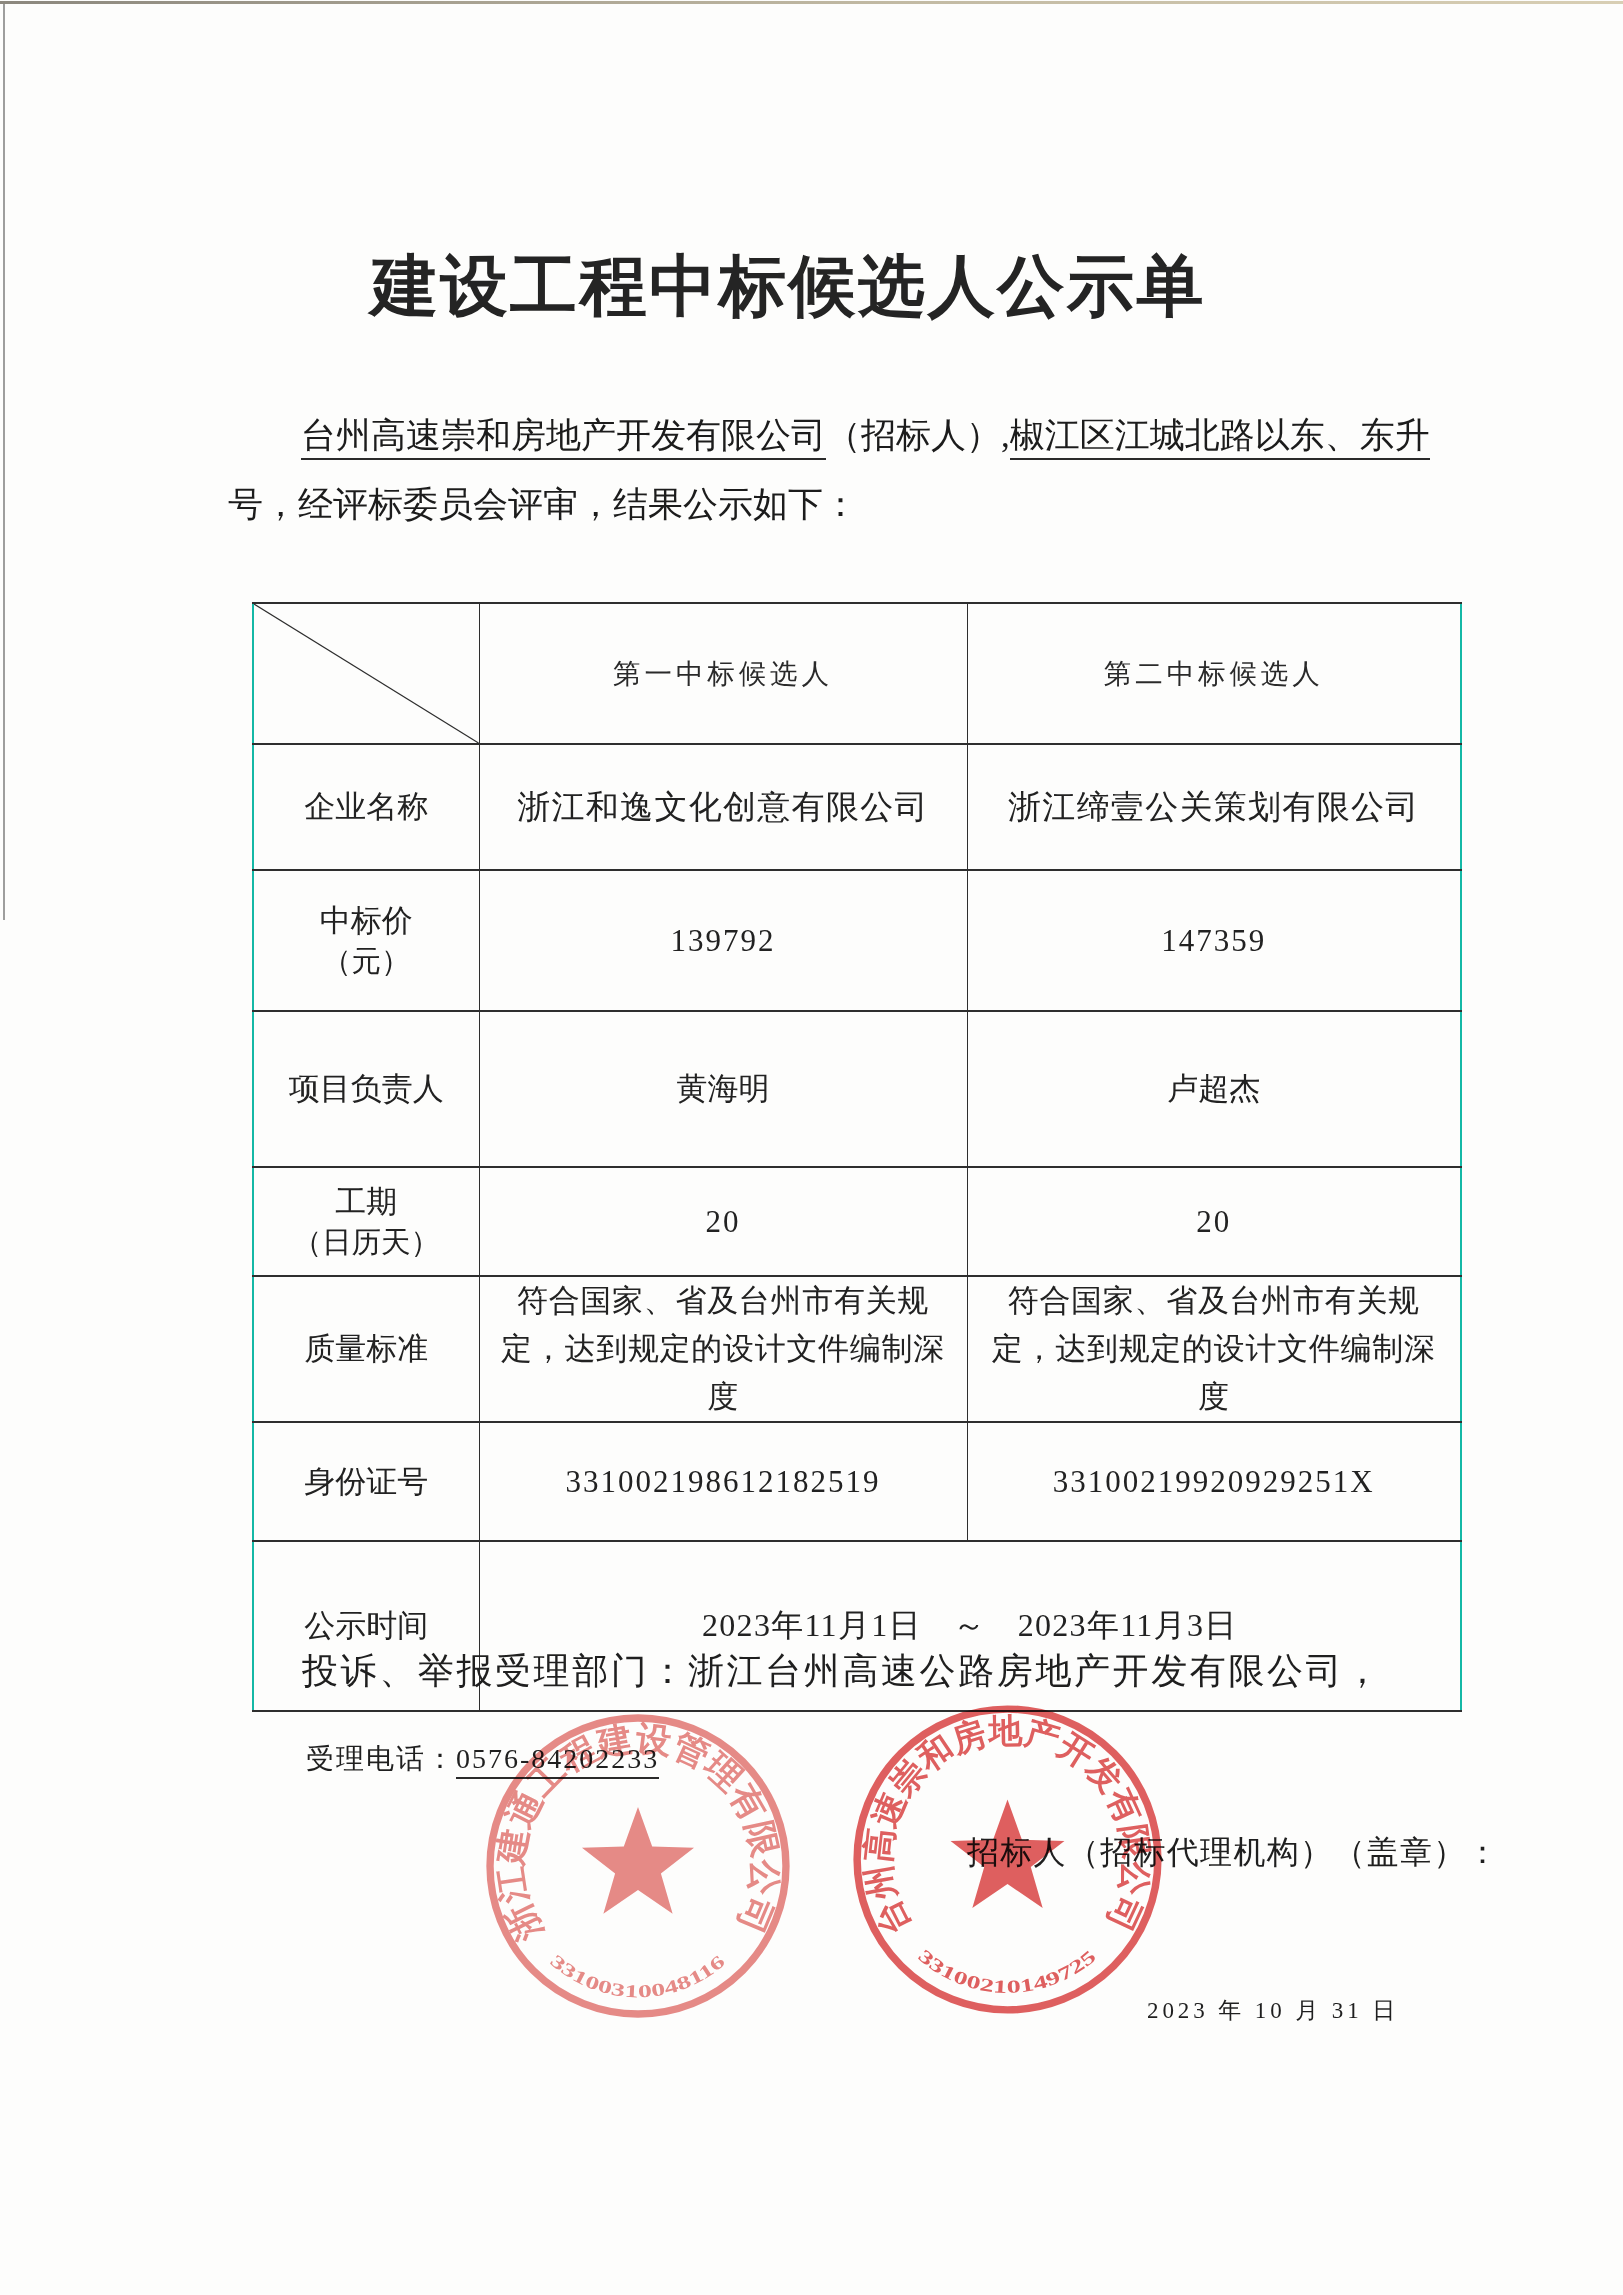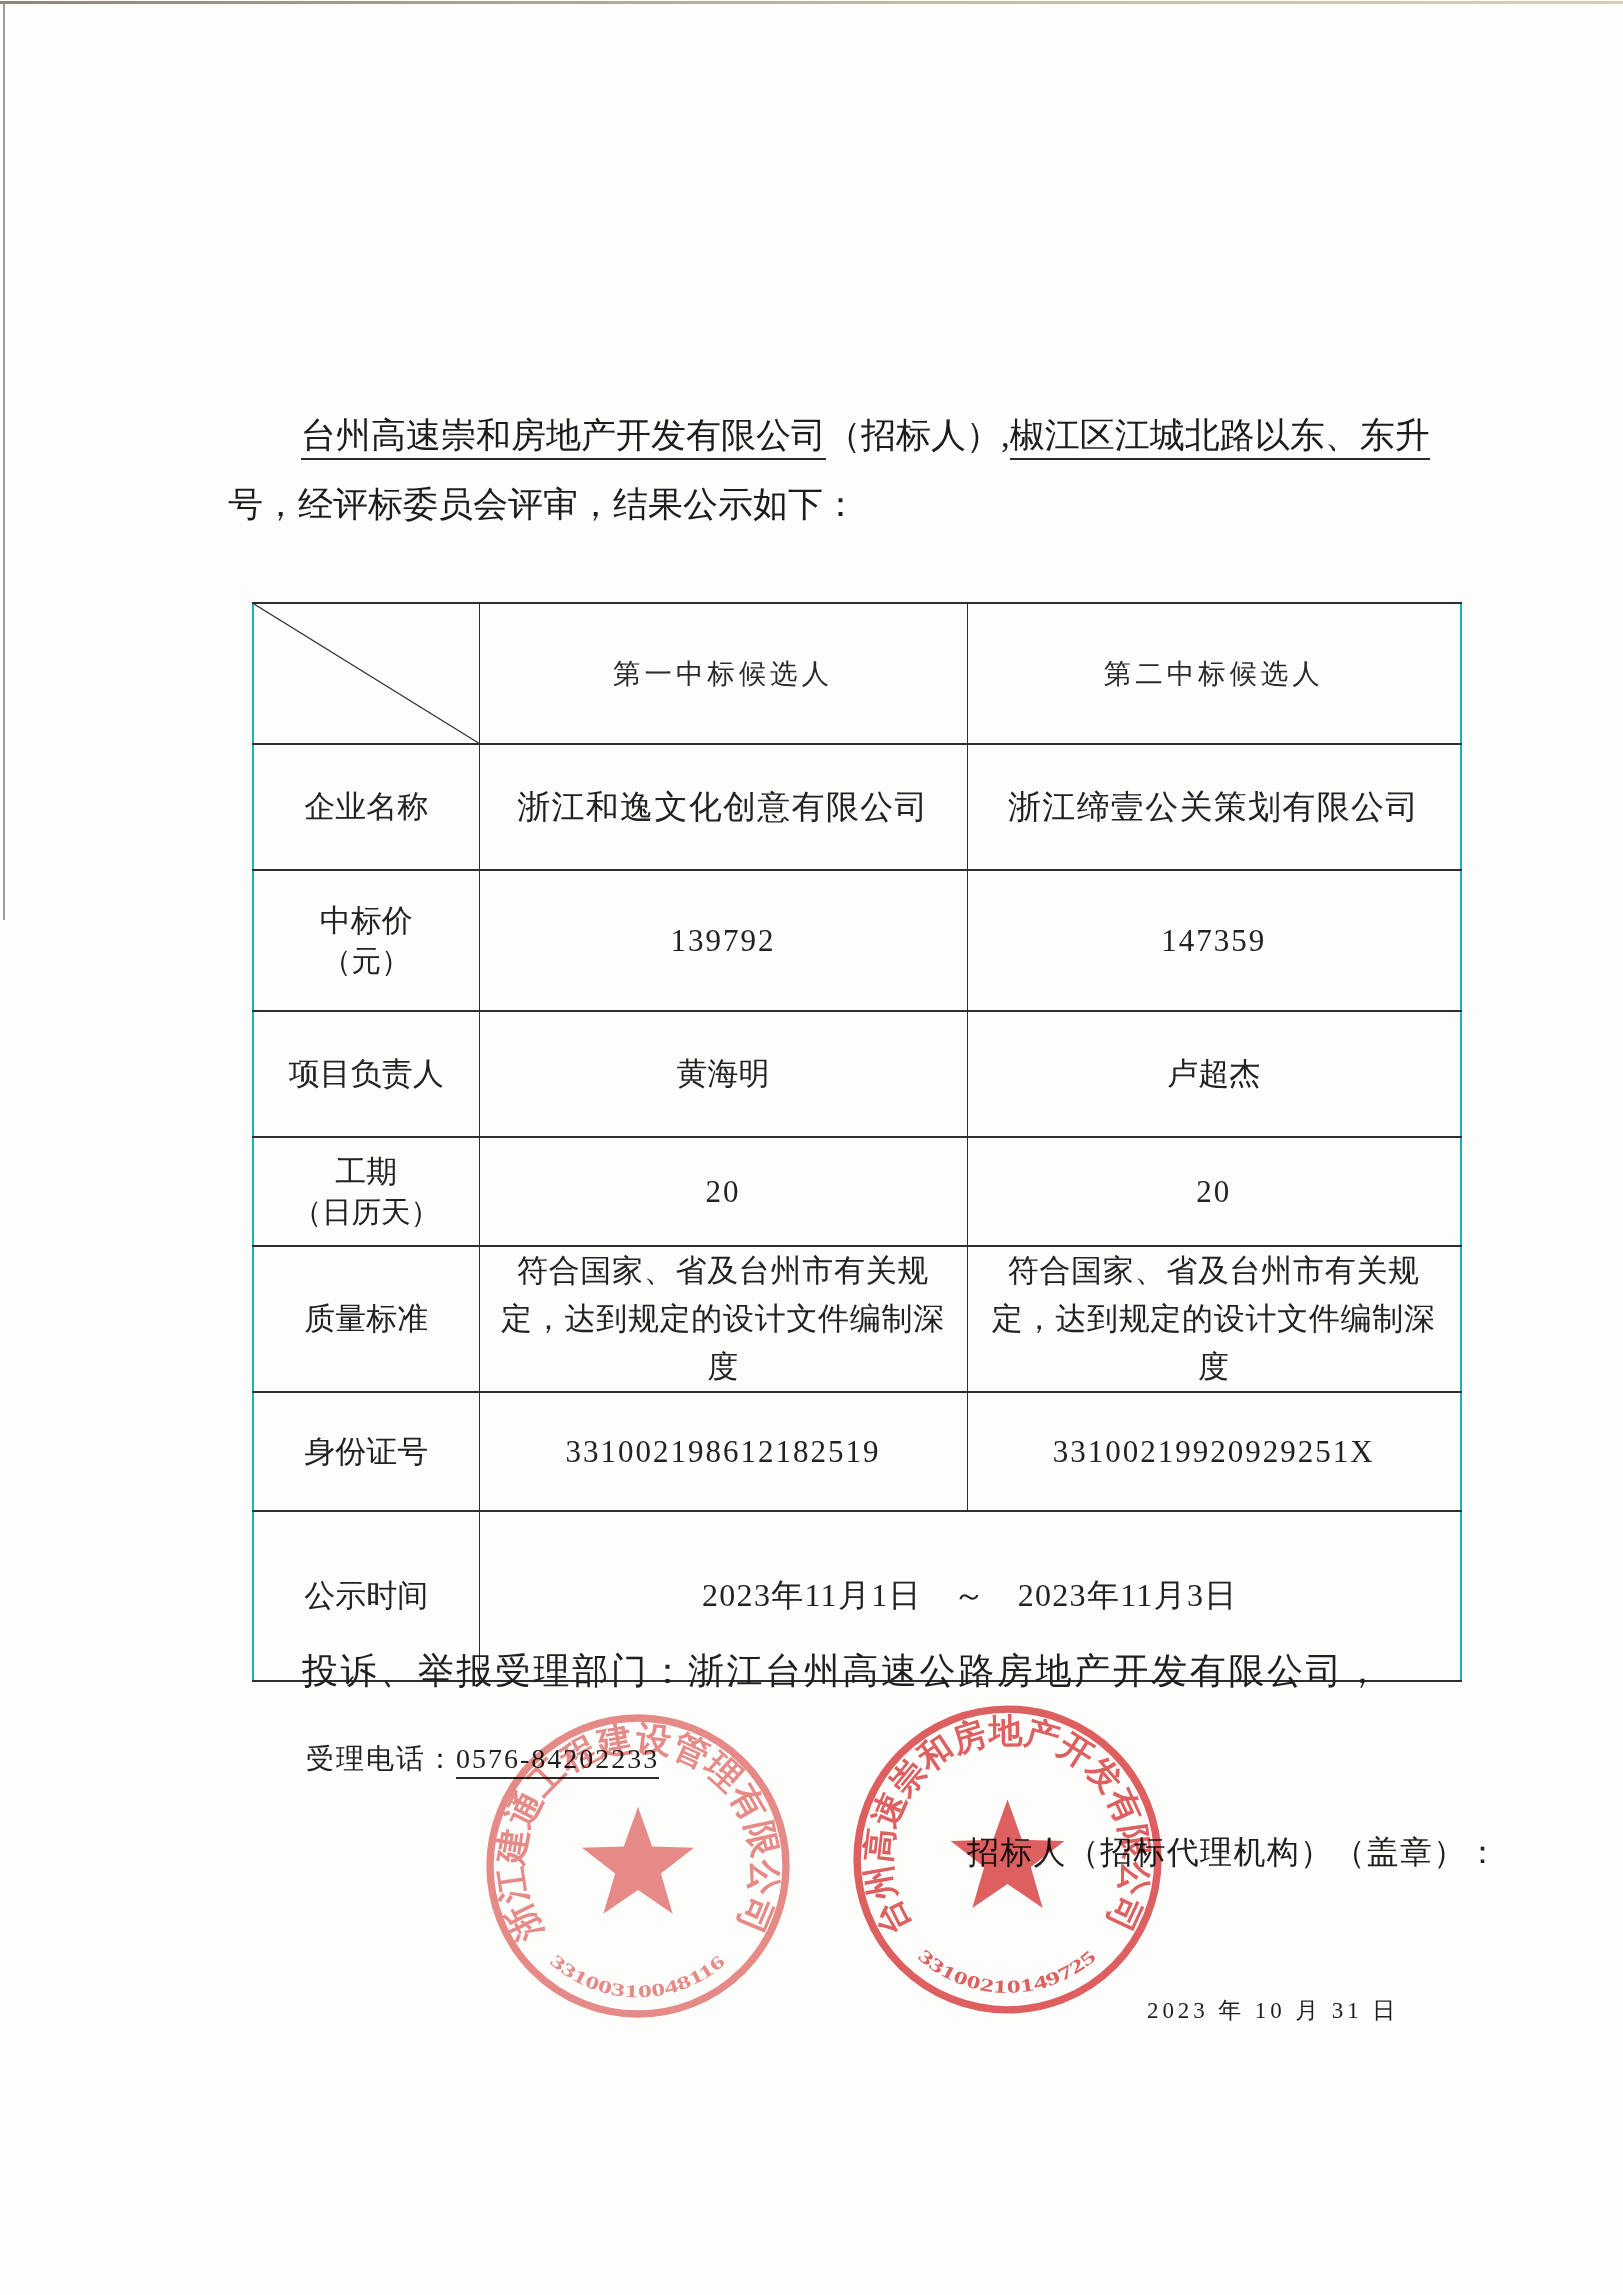--- a/index.html
+++ b/index.html
@@ -63,20 +63,21 @@
   .stamp text{font-family:"Liberation Serif", serif;font-weight:700;}
 </style>
 </head>
 <body>
 
 <div class="page">
 
   <div class="edge-top"></div>
   <div class="edge-left"></div>
 
+  <div class="page-title">建设工程中标候选人公示单</div>
 
   <div class="intro">
     <div class="line"><span class="indent"></span><span class="u">台州高速崇和房地产开发有限公司</span><span>（招标人）,</span><span class="u">椒江区江城北路以东、东升</span></div>
     <div class="line">号，经评标委员会评审，结果公示如下：</div>
   </div>
 
   <table class="bid">
     <colgroup>
         <col style="width:226px">
         <col style="width:488px">
@@ -98,21 +99,21 @@
       <td class="co-name">浙江缔壹公关策划有限公司</td>
     </tr>
     <tr style="height:141px">
       <td>
         <div>中标价</div>
         <div class="label2">（元）</div>
       </td>
       <td class="num">139792</td>
       <td class="num">147359</td>
     </tr>
-    <tr style="height:126px">
+    <tr style="height:156px">
       <td>项目负责人</td>
       <td>黄海明</td>
       <td>卢超杰</td>
     </tr>
     <tr style="height:109px">
       <td>
         <div>工期</div>
         <div class="label2">（日历天）</div>
       </td>
       <td class="num">20</td>

